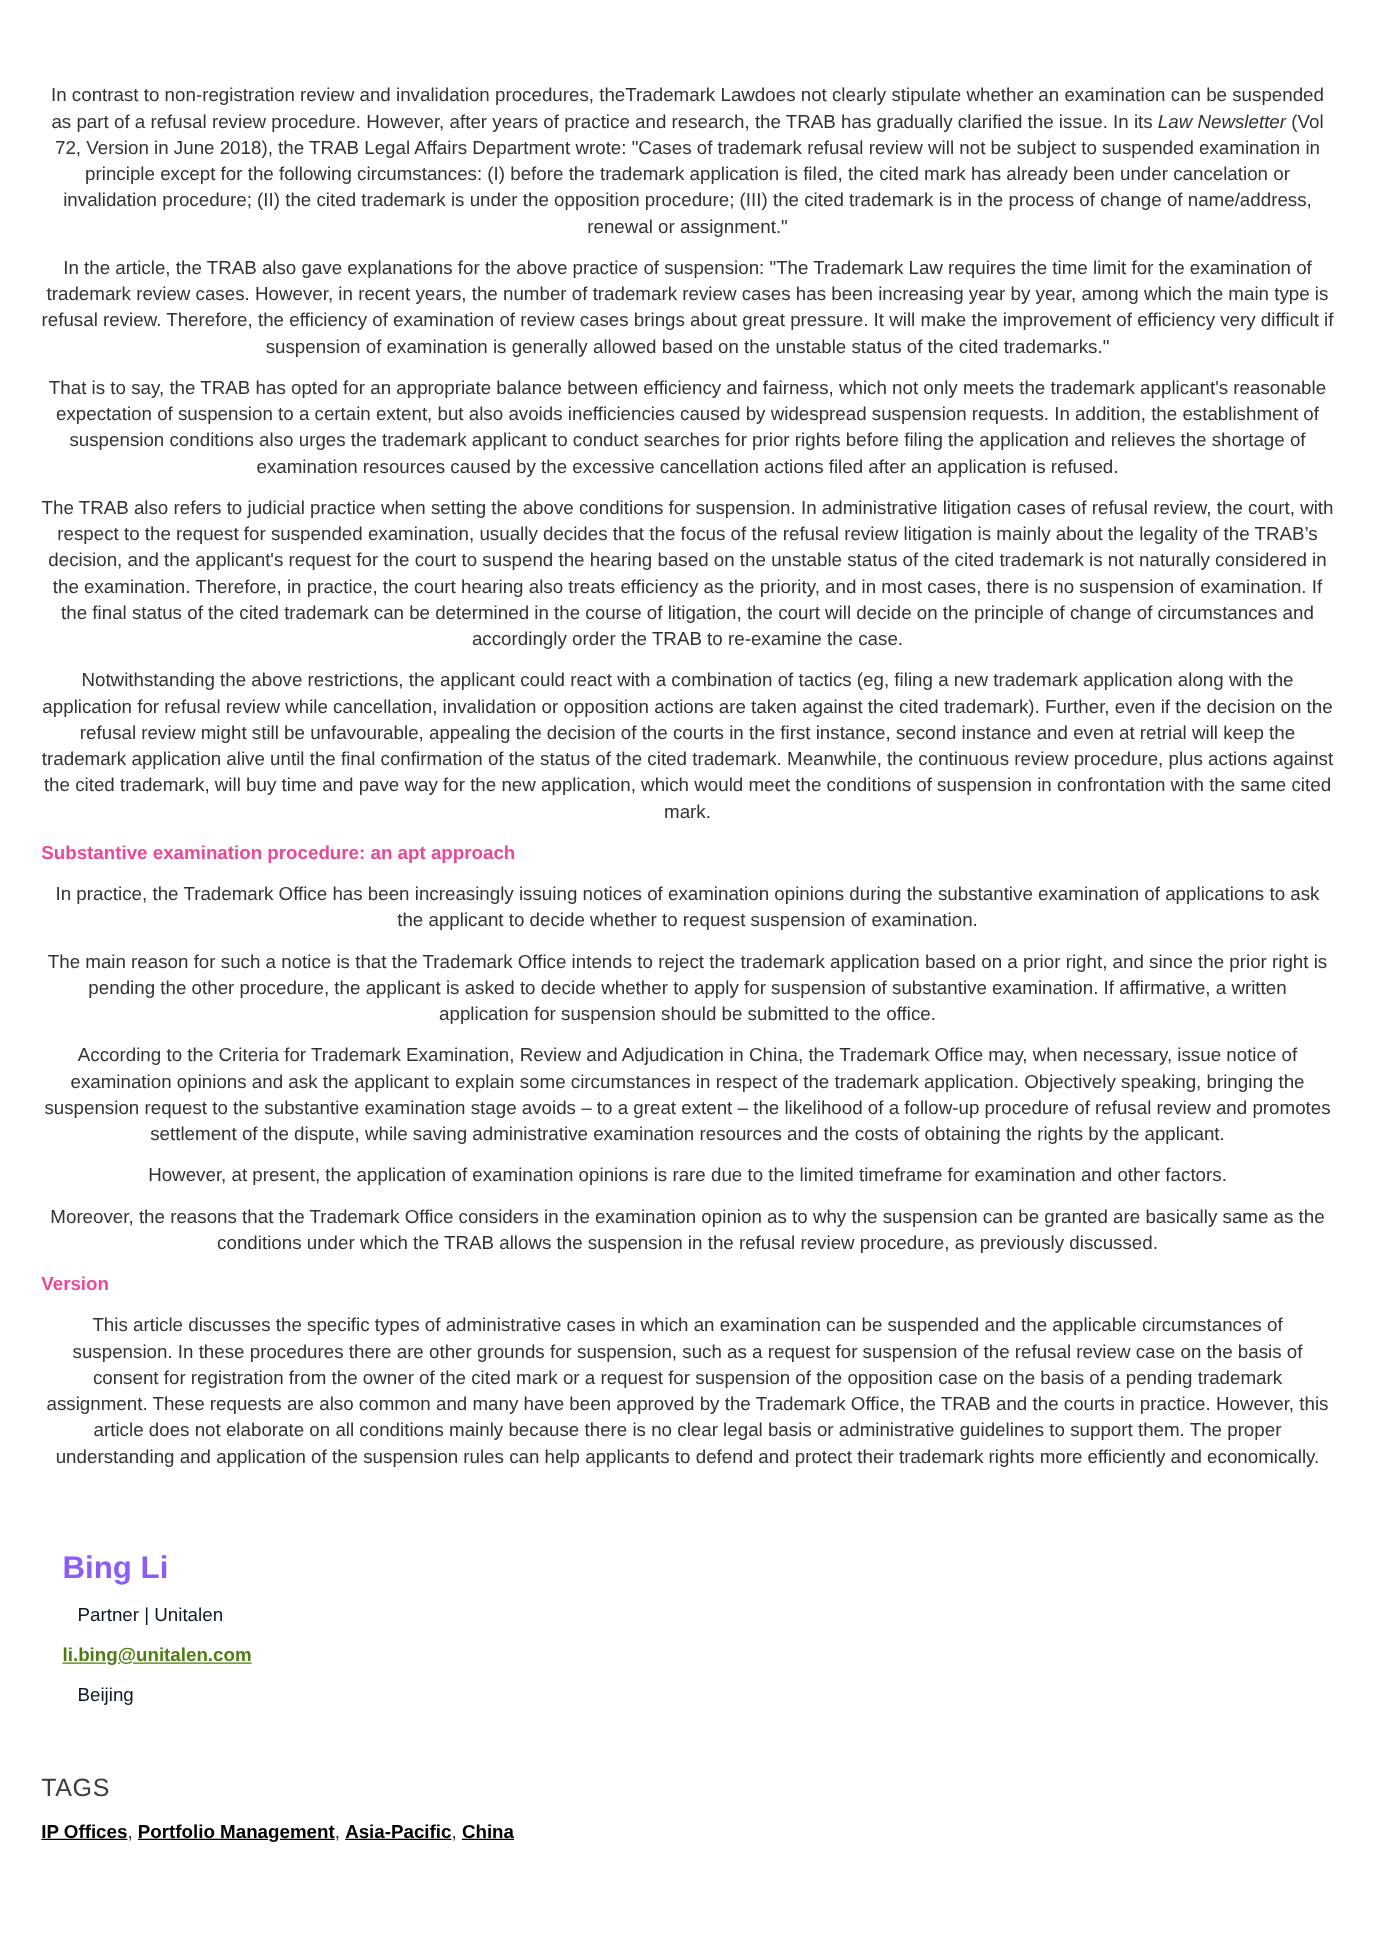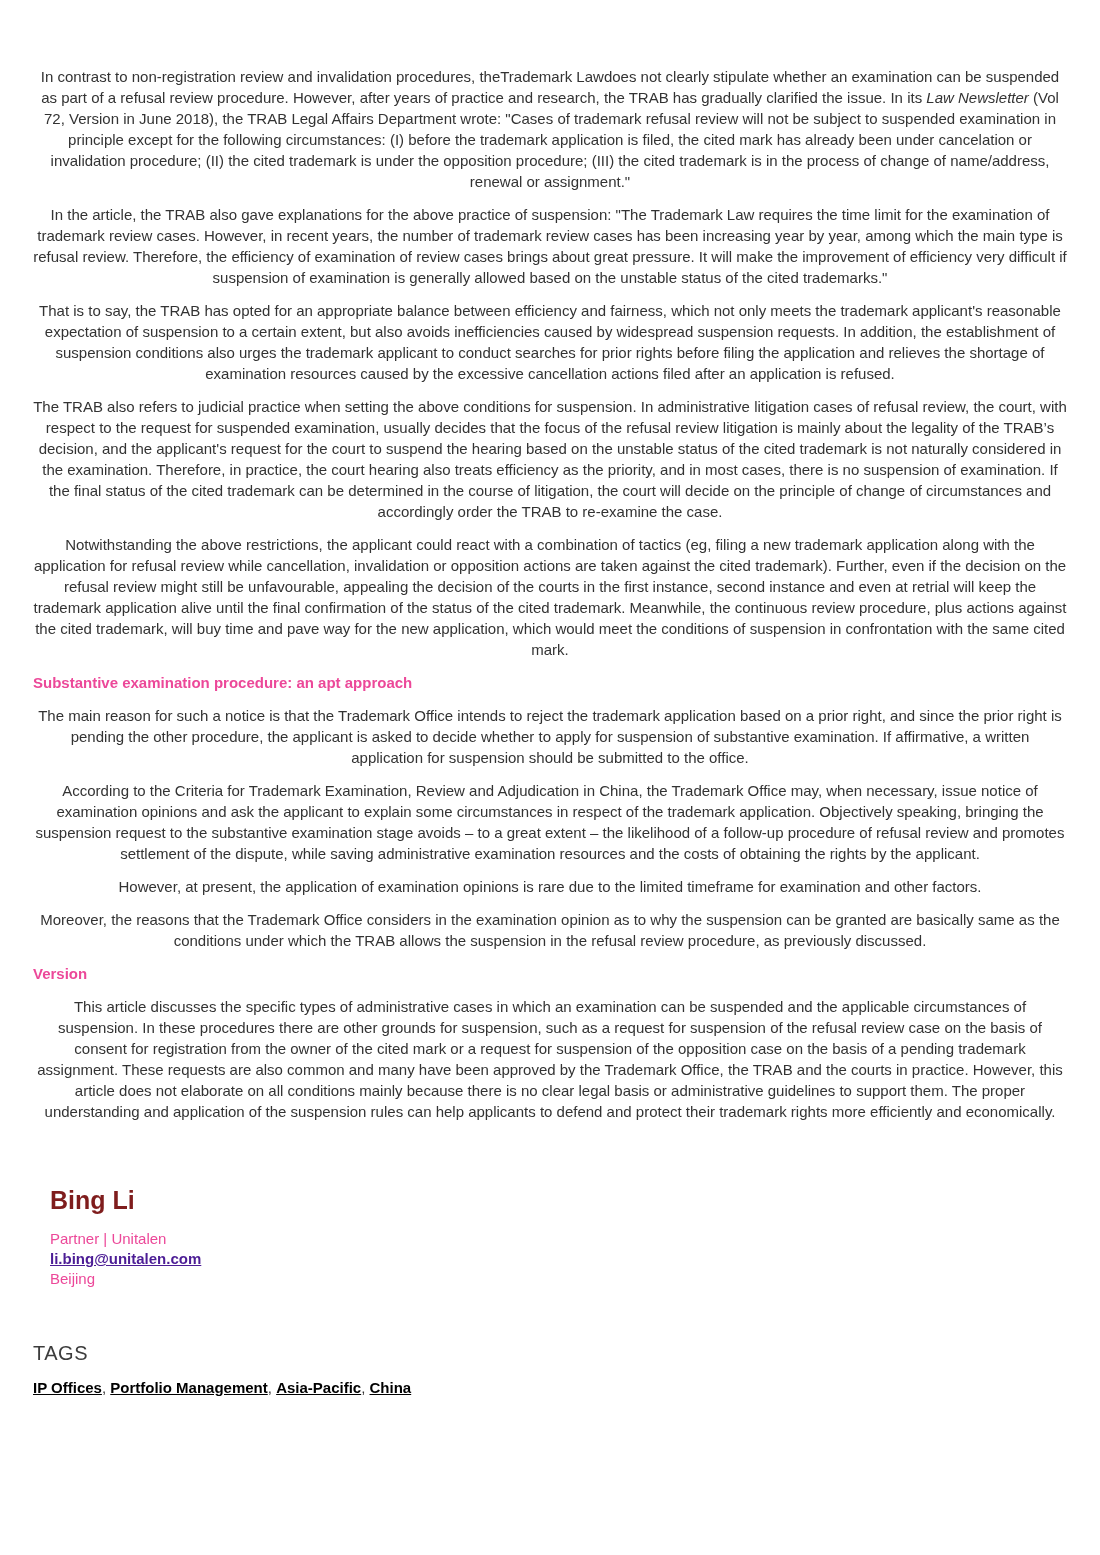--- a/index.html
+++ b/index.html
@@ -28,34 +28,34 @@
     color: #ec4899;
   }
   .article-body em { font-style: italic; }
 
   
   .author-block { margin: 64px 0 0 17px; }
   .author-name {
     font-size: 25px;
     line-height: 28px;
     font-weight: bold;
-    color: #7f1d1d;
+    color: #8b5cf6;
     margin: 0 0 15px 0;
   }
   .author-role, .author-location {
     font-size: 15px;
     line-height: 20px;
-    color: #ec4899;
-    margin: 0;
+    color: #0f172a;
+    margin: 12px;
   }
   .author-email-line { margin: 0; line-height: 20px; }
   .email-link {
     font-size: 15px;
     font-weight: bold;
-    color: #4c1d95;
+    color: #4d7c0f;
     text-decoration: underline;
     cursor: pointer;
   }
 
   
   .tags-section { margin: 50px 0 0 0; }
   .tags-heading {
     font-size: 20px;
     line-height: 28px;
     font-weight: 400;
@@ -78,20 +78,21 @@
 <div class="page">
 
   <div class="article-body">
 
   <p class="paragraph"><span>In contrast to non-registration review and invalidation procedures, theTrademark Lawdoes not clearly stipulate whether an examination can be suspended as part of a refusal review procedure. However, after years of practice and research, the TRAB has gradually clarified the issue. In its </span><em>Law Newsletter</em><span> (Vol 72, Version in June 2018), the TRAB Legal Affairs Department wrote: "Cases of trademark refusal review will not be subject to suspended examination in principle except for the following circumstances: (I) before the trademark application is filed, the cited mark has already been under cancelation or invalidation procedure; (II) the cited trademark is under the opposition procedure; (III) the cited trademark is in the process of change of name/address, renewal or assignment."</span></p>
       <p class="paragraph"><span>In the article, the TRAB also gave explanations for the above practice of suspension: "The Trademark Law requires the time limit for the examination of trademark review cases. However, in recent years, the number of trademark review cases has been increasing year by year, among which the main type is refusal review. Therefore, the efficiency of examination of review cases brings about great pressure. It will make the improvement of efficiency very difficult if suspension of examination is generally allowed based on the unstable status of the cited trademarks."</span></p>
       <p class="paragraph"><span>That is to say, the TRAB has opted for an appropriate balance between efficiency and fairness, which not only meets the trademark applicant's reasonable expectation of suspension to a certain extent, but also avoids inefficiencies caused by widespread suspension requests. In addition, the establishment of suspension conditions also urges the trademark applicant to conduct searches for prior rights before filing the application and relieves the shortage of examination resources caused by the excessive cancellation actions filed after an application is refused.</span></p>
       <p class="paragraph"><span>The TRAB also refers to judicial practice when setting the above conditions for suspension. In administrative litigation cases of refusal review, the court, with respect to the request for suspended examination, usually decides that the focus of the refusal review litigation is mainly about the legality of the TRAB’s decision, and the applicant's request for the court to suspend the hearing based on the unstable status of the cited trademark is not naturally considered in the examination. Therefore, in practice, the court hearing also treats efficiency as the priority, and in most cases, there is no suspension of examination. If the final status of the cited trademark can be determined in the course of litigation, the court will decide on the principle of change of circumstances and accordingly order the TRAB to re-examine the case.</span></p>
       <p class="paragraph"><span>Notwithstanding the above restrictions, the applicant could react with a combination of tactics (eg, filing a new trademark application along with the application for refusal review while cancellation, invalidation or opposition actions are taken against the cited trademark). Further, even if the decision on the refusal review might still be unfavourable, appealing the decision of the courts in the first instance, second instance and even at retrial will keep the trademark application alive until the final confirmation of the status of the cited trademark. Meanwhile, the continuous review procedure, plus actions against the cited trademark, will buy time and pave way for the new application, which would meet the conditions of suspension in confrontation with the same cited mark.</span></p>
       <h3 class="section-heading"><span>Substantive examination procedure: an apt approach</span></h3>
+      <p class="paragraph"><span>In practice, the Trademark Office has been increasingly issuing notices of examination opinions during the substantive examination of applications to ask the applicant to decide whether to request suspension of examination.</span></p>
       <p class="paragraph"><span>The main reason for such a notice is that the Trademark Office intends to reject the trademark application based on a prior right, and since the prior right is pending the other procedure, the applicant is asked to decide whether to apply for suspension of substantive examination. If affirmative, a written application for suspension should be submitted to the office.</span></p>
       <p class="paragraph"><span>According to the Criteria for Trademark Examination, Review and Adjudication in China, the Trademark Office may, when necessary, issue notice of examination opinions and ask the applicant to explain some circumstances in respect of the trademark application. Objectively speaking, bringing the suspension request to the substantive examination stage avoids – to a great extent – the likelihood of a follow-up procedure of refusal review and promotes settlement of the dispute, while saving administrative examination resources and the costs of obtaining the rights by the applicant.</span></p>
       <p class="paragraph"><span>However, at present, the application of examination opinions is rare due to the limited timeframe for examination and other factors.</span></p>
       <p class="paragraph"><span>Moreover, the reasons that the Trademark Office considers in the examination opinion as to why the suspension can be granted are basically same as the conditions under which the TRAB allows the suspension in the refusal review procedure, as previously discussed.</span></p>
       <h3 class="section-heading"><span>Version</span></h3>
       <p class="paragraph"><span>This article discusses the specific types of administrative cases in which an examination can be suspended and the applicable circumstances of suspension. In these procedures there are other grounds for suspension, such as a request for suspension of the refusal review case on the basis of consent for registration from the owner of the cited mark or a request for suspension of the opposition case on the basis of a pending trademark assignment. These requests are also common and many have been approved by the Trademark Office, the TRAB and the courts in practice. However, this article does not elaborate on all conditions mainly because there is no clear legal basis or administrative guidelines to support them. The proper understanding and application of the suspension rules can help applicants to defend and protect their trademark rights more efficiently and economically.</span></p>
     </div>
 
   <div class="author-block">
     <h2 class="author-name">Bing Li</h2>

